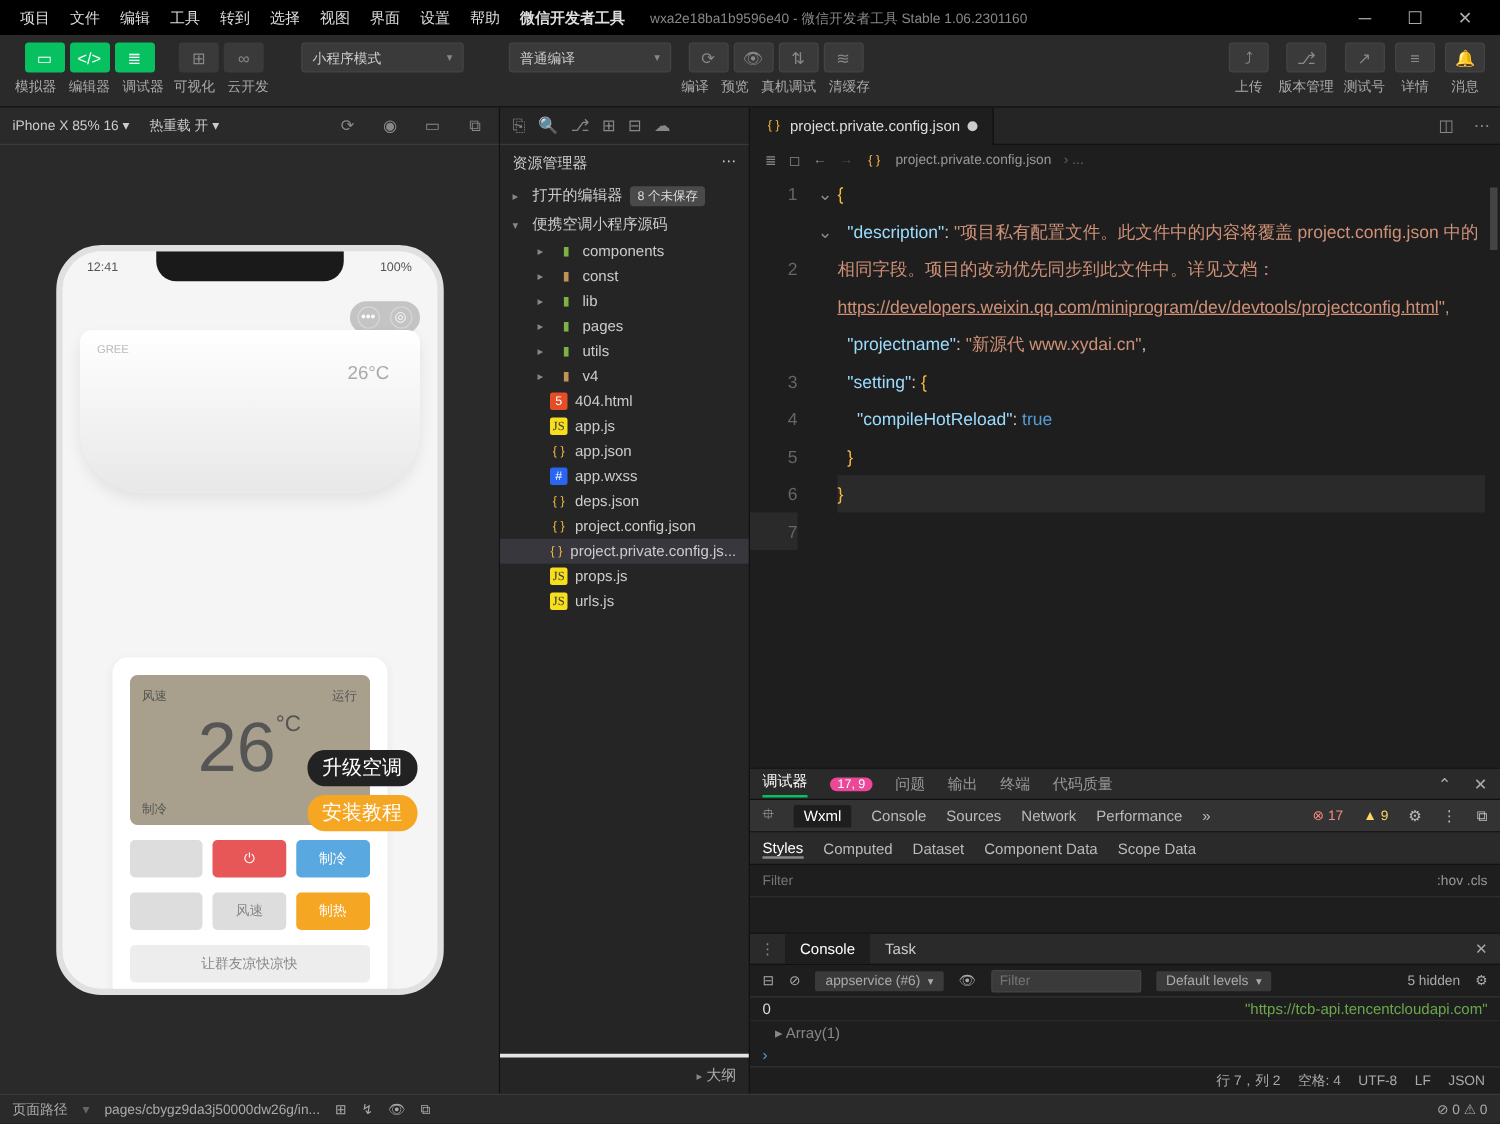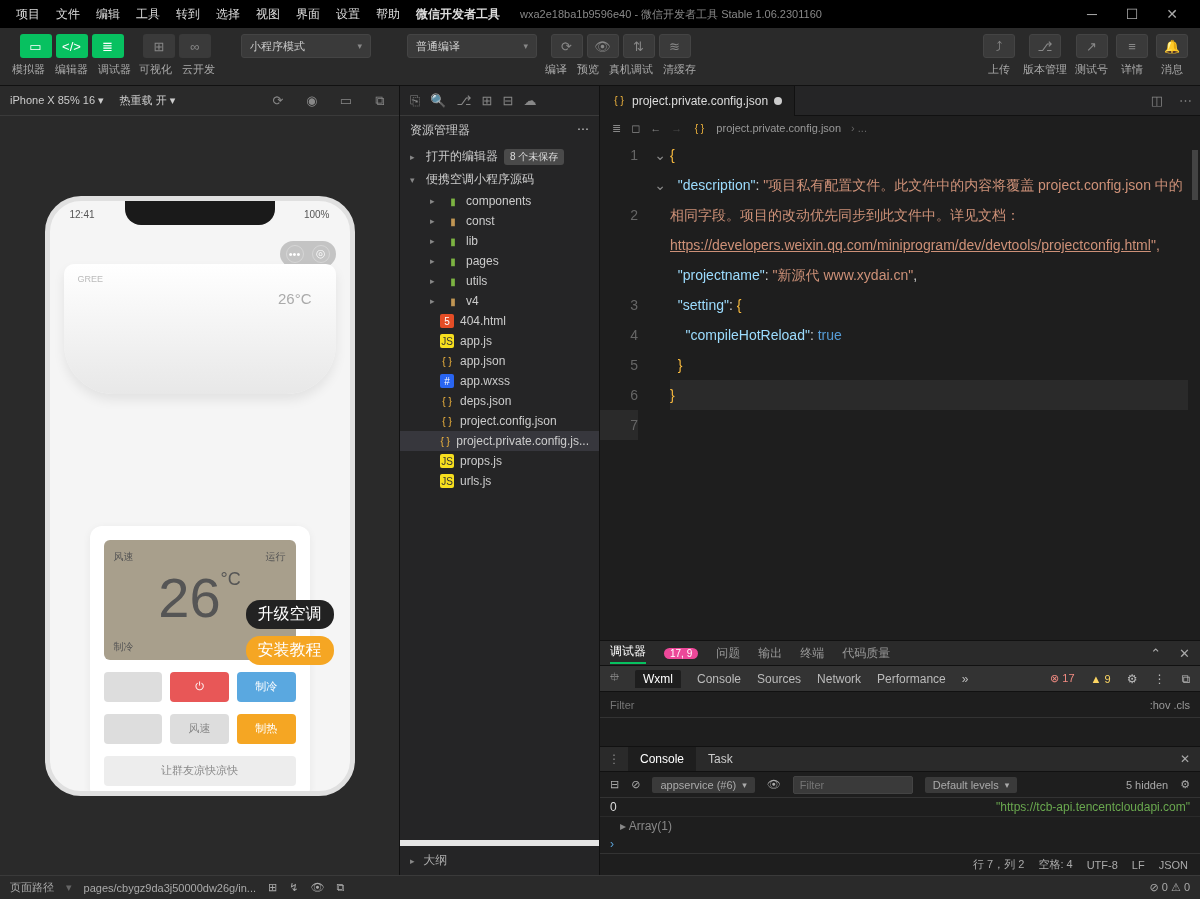--- a/index.html
+++ b/index.html
@@ -60,25 +60,25 @@
 .filelist { flex:1; overflow:auto; }
 .fsection { padding:3px 10px; display:flex; align-items:center; gap:6px; font-size:12px; color:#ccc;}
 .fsection .badge { background:#4a4a4a; padding:1px 6px; border-radius:3px; font-size:10px; color:#ddd;}
 .fitem { padding:3px 10px 3px 30px; display:flex; align-items:center; gap:6px; font-size:12px; color:#ccc;}
 .fitem.l2 { padding-left:40px;}
 .fitem.selected { background:#37373d;}
 .ficon { width:14px; height:14px; display:inline-flex; align-items:center; justify-content:center; font-size:10px; border-radius:2px;}
 .ficon.folder { color:#c09553;}
 .ficon.folder-g { color:#7cb342;}
 .ficon.html { background:#e44d26; color:#fff;}
-.ficon.js { background:#f7df1e; color:#333;}
+.ficon.js { background:#f7df1e; color:#333;font-family:Liberation Serif, serif;}
 .ficon.json { color:#f7b93e;}
 .ficon.css { background:#2965f1; color:#fff;}
 .chev { color:#888; font-size:9px; width:10px; display:inline-block;}
-.outlinehdr { padding:6px 10px; border-top:6px solid #e5e5e5; font-size:12px; color:#aaa;}
+.outlinehdr { padding:6px 10px; border-top:3px solid #e5e5e5; font-size:12px; color:#aaa;text-align:right;}
 
 .editcol { flex:1; display:flex; flex-direction:column; background:#1e1e1e; overflow:hidden;}
 .tabbar { height:30px; background:#252526; display:flex; align-items:center; border-bottom:1px solid #111;}
 .tab { height:30px; background:#1e1e1e; display:flex; align-items:center; padding:0 12px; gap:6px; font-size:12px; color:#ddd; border-right:1px solid #111;}
 .tab .dot { width:8px; height:8px; border-radius:50%; background:#ccc;}
 .tabfill { flex:1;}
 .tabicon { color:#888; padding:0 8px; font-size:13px;}
 .breadcrumb { height:24px; display:flex; align-items:center; padding:0 12px; gap:10px; font-size:11px; color:#999; background:#1e1e1e;}
 .breadcrumb .bcicon { color:#888;}
 .codearea { flex:1; display:flex; font-family:Consolas,monospace; font-size:14px; line-height:30px; overflow:hidden; position:relative;}
@@ -455,20 +455,27 @@
       <span>Network</span>
       <span>Performance</span>
       <span>»</span>
       <span class="spacer"></span>
       <span class="errc">⊗ <span>17</span></span>
       <span class="warnc">▲ <span>9</span></span>
       <span>⚙</span>
       <span>⋮</span>
       <span>⧉</span>
     </div>
+    <div class="stylesbar">
+      <span class="active">Styles</span>
+      <span>Computed</span>
+      <span>Dataset</span>
+      <span>Component Data</span>
+      <span>Scope Data</span>
+    </div>
     <div class="filterrow">
       <input placeholder="Filter" style="">
       <span class="cls">:hov .cls</span>
     </div>
     <div class="stylespane"></div>
     <div class="consolehdr">
       <span style="padding:0 8px;color:#888">⋮</span>
       <span class="ctab active">Console</span>
       <span class="ctab">Task</span>
       <span class="spacer"></span>

